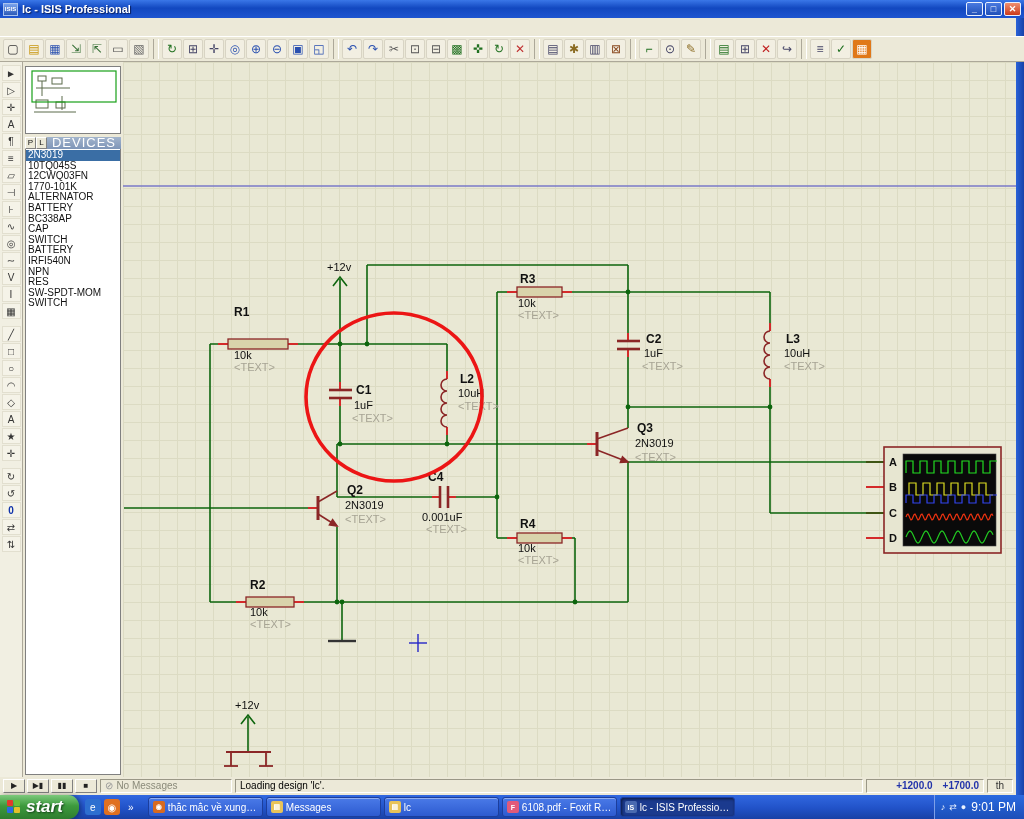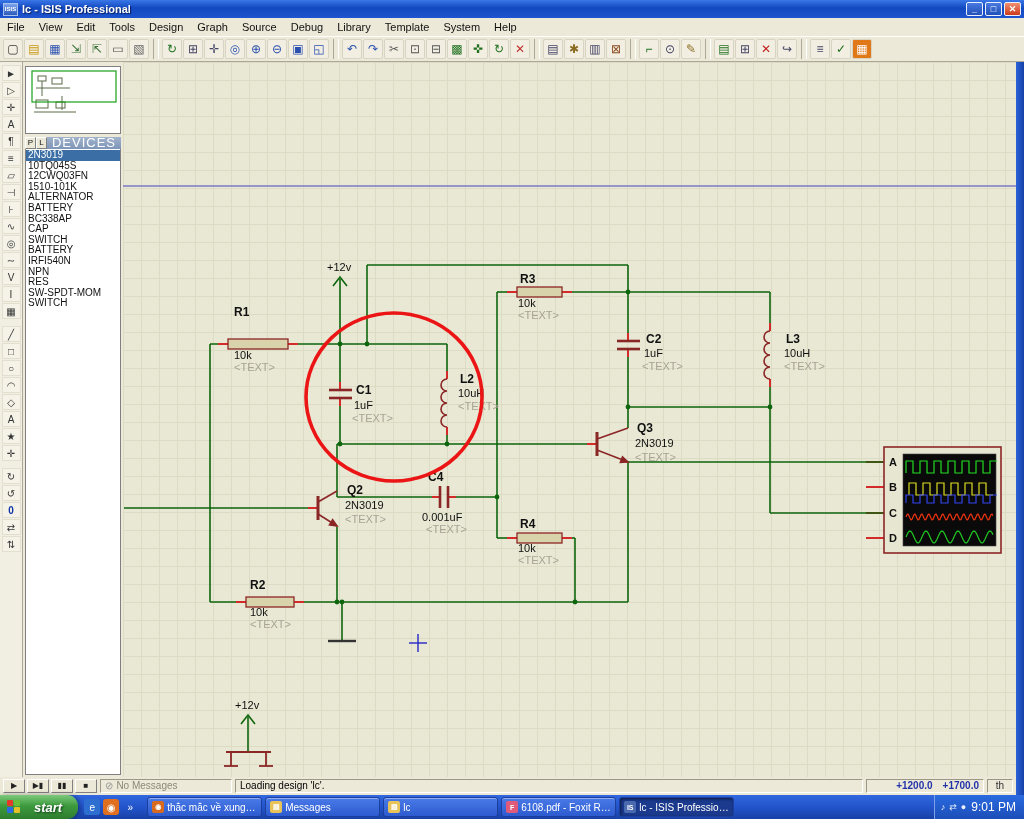--- a/index.html
+++ b/index.html
@@ -55,21 +55,21 @@
 .sim-btn{width:22px;height:14px;background:#ece9d8;border:1px solid #fff;border-right-color:#808080;border-bottom-color:#808080;font-size:8px;text-align:center;line-height:12px;color:#222;}
 .panel{height:14px;border:1px solid #9a9786;border-bottom-color:#fff;border-right-color:#fff;font-size:10px;line-height:12px;padding:0 4px;color:#333;background:#ece9d8;white-space:nowrap;overflow:hidden;}
 .msg-icon-panel{width:132px;color:#8a8a7a;display:flex;align-items:center;gap:3px;}
 .nomsg-ico{color:#999;font-size:10px;}
 .message-panel{flex:1;color:#000;}
 .coords-panel{width:118px;color:#2233aa;display:flex;gap:10px;justify-content:flex-end;font-weight:bold;}
 .units-panel{width:26px;text-align:center;}
 
 
 .taskbar{position:absolute;left:0;top:795px;width:1024px;height:24px;background:linear-gradient(#3168e0,#2152c8 55%,#1941a5);display:flex;align-items:center;z-index:10;}
-.start-btn{height:24px;padding:0 16px 0 7px;background:linear-gradient(#7cc97c,#3d9a3d 45%,#2e7d2e);border-radius:0 11px 11px 0;display:flex;align-items:center;gap:12px;color:#fff;font-weight:bold;font-style:italic;font-size:13px;text-shadow:1px 1px 2px #14421a;box-shadow:2px 0 5px rgba(0,0,0,.35);}
+.start-btn{height:24px;padding:0 16px 0 7px;background:linear-gradient(#7cc97c,#3d9a3d 45%,#2e7d2e);border-radius:0 11px 11px 0;display:flex;align-items:center;gap:4px;color:#fff;font-weight:bold;font-style:italic;font-size:17px;text-shadow:1px 1px 2px #14421a;box-shadow:2px 0 5px rgba(0,0,0,.35);}
 .flag{width:15px;height:15px;display:grid;grid-template-columns:6px 6px;grid-template-rows:6px 6px;gap:1px;}
 .flag span{border-radius:1px;}
 .quick-launch{display:flex;gap:3px;padding:0 6px;align-items:center;color:#cfe0ff;}
 .ql-ico{width:16px;height:16px;border-radius:3px;font-size:10px;color:#fff;display:flex;align-items:center;justify-content:center;}
 .task-buttons{flex:1;display:flex;gap:3px;padding:0 3px;height:24px;align-items:center;min-width:0;}
 .task-btn{flex:1;max-width:115px;height:20px;background:linear-gradient(#4a7ae8,#2d5bd0);border:1px solid #1c3e9c;border-radius:3px;display:flex;align-items:center;gap:3px;padding:0 4px;color:#fff;font-size:10px;overflow:hidden;box-shadow:inset 0 1px 0 rgba(255,255,255,.4);}
 .task-btn.active{background:#1b3a8e;box-shadow:inset 1px 1px 3px rgba(0,0,0,.55);}
 .task-ico{width:12px;height:12px;border-radius:2px;font-size:7px;font-weight:bold;flex:none;display:flex;align-items:center;justify-content:center;color:#fff;}
 .task-label{white-space:nowrap;overflow:hidden;text-overflow:ellipsis;}
 .tray{height:24px;background:linear-gradient(#2a6ae0,#1c4eb8);border-left:1px solid #7ea0e8;display:flex;align-items:center;gap:5px;padding:0 8px 0 6px;color:#fff;}
@@ -84,34 +84,20 @@
   <div class="titlebar">
     <div class="app-ico">ISIS</div>
     <div class="title-text">lc - ISIS Professional</div>
     <div class="win-btns">
       <div class="win-btn">_</div>
       <div class="win-btn">□</div>
       <div class="win-btn close">✕</div>
     </div>
   </div>
 
-  <div class="menubar" id="menu-bar">
-      <div class="menu-item">File</div>
-      <div class="menu-item">View</div>
-      <div class="menu-item">Edit</div>
-      <div class="menu-item">Tools</div>
-      <div class="menu-item">Design</div>
-      <div class="menu-item">Graph</div>
-      <div class="menu-item">Source</div>
-      <div class="menu-item">Debug</div>
-      <div class="menu-item">Library</div>
-      <div class="menu-item">Template</div>
-      <div class="menu-item">System</div>
-      <div class="menu-item">Help</div>
-    </div>
 
   <div class="toolbar" id="main-toolbar">
       <div class="tb-btn" style="color: rgb(51, 51, 51);">▢</div>
       <div class="tb-btn" style="color: rgb(200, 150, 15);">▤</div>
       <div class="tb-btn" style="color: rgb(42, 80, 176);">▦</div>
       <div class="tb-btn" style="color: rgb(53, 111, 53);">⇲</div>
       <div class="tb-btn" style="color: rgb(53, 111, 53);">⇱</div>
       <div class="tb-btn" style="color: rgb(68, 68, 68);">▭</div>
       <div class="tb-btn" style="color: rgb(102, 102, 102);">▧</div>
       <div class="tb-sep"></div>
@@ -204,21 +190,21 @@
     </div>
     <div class="devices-header">
       <div class="pl-btn">P</div>
       <div class="pl-btn">L</div>
       <div class="devices-title">DEVICES</div>
     </div>
     <div class="device-list" id="device-list">
         <div class="dev-item sel">2N3019</div>
         <div class="dev-item">10TQ045S</div>
         <div class="dev-item">12CWQ03FN</div>
-        <div class="dev-item">1510-101K</div>
+        <div class="dev-item">1770-101K</div>
         <div class="dev-item">ALTERNATOR</div>
         <div class="dev-item">BATTERY</div>
         <div class="dev-item">BC338AP</div>
         <div class="dev-item">CAP</div>
         <div class="dev-item">SWITCH</div>
         <div class="dev-item">BATTERY</div>
         <div class="dev-item">IRFI540N</div>
         <div class="dev-item">NPN</div>
         <div class="dev-item">RES</div>
         <div class="dev-item">SW-SPDT-MOM</div>

